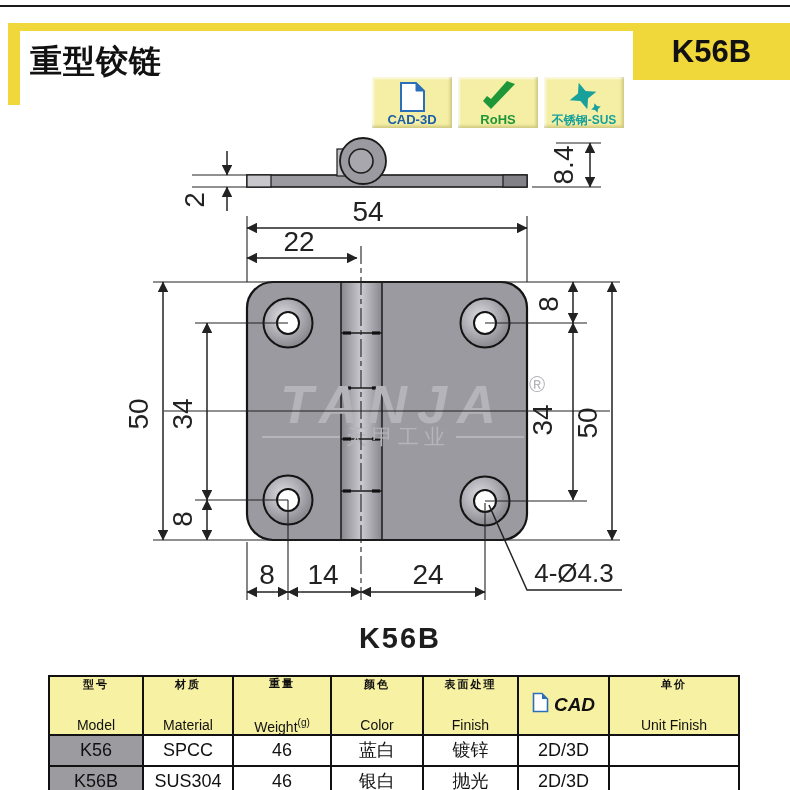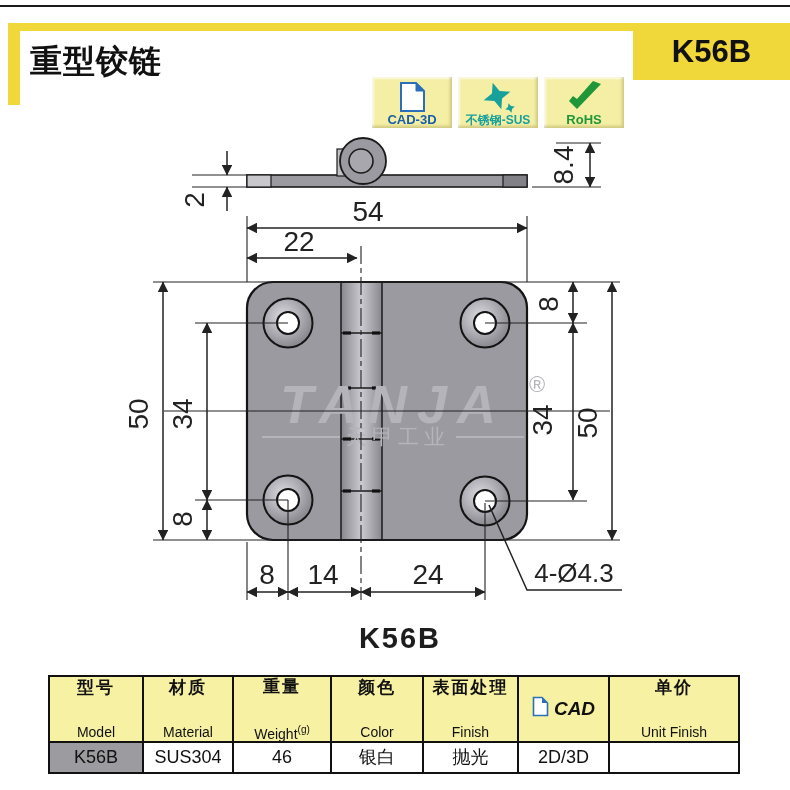--- a/index.html
+++ b/index.html
@@ -24,21 +24,21 @@
   .dimtxt{font-family:"Liberation Sans","DejaVu Sans",sans-serif;font-size:28px;fill:#222;}
   .dimtxt.small{font-size:26px;}
   .caption{font-family:"Liberation Sans","DejaVu Sans",sans-serif;font-size:29px;font-weight:600;
         fill:#1d1d1d;letter-spacing:2px;}
   .wmark{font-style:italic;font-weight:900;fill:#B5B4BA;}
   
   .spec{position:absolute;left:48px;top:675px;border-collapse:collapse;table-layout:fixed;background:#fff;}
   .spec th,.spec td{border:2px solid #111;text-align:center;vertical-align:middle;padding:0;overflow:hidden;}
   .spec thead th{background:#F7F1A3;height:40px;}
   .spec td{height:29px;font-size:18px;color:#111;}
-  .zh{font-size:17px;font-weight:600;letter-spacing:2px;color:#111;line-height:1.15;}
+  .zh{font-size:11px;font-weight:600;letter-spacing:2px;color:#111;line-height:1.15;}
   .en{font-size:14px;font-weight:400;letter-spacing:0;color:#111;line-height:1.05;margin-top:28px;}
   .en sup{font-size:10px;}
   .model-cell{background:#9C9CA0;}
   .cad-head{display:flex;align-items:center;justify-content:center;gap:5px;font-size:19px;color:#111;font-style:italic;}
 </style>
 </head>
 <body>
 
 <div class="page">
   <div class="topline"></div>
@@ -48,41 +48,41 @@
 
   <div class="badges">
     <div class="badge">
       <span class="ic">
         <svg width="30" height="32" viewBox="0 0 30 32">
           <path d="M4 2 L19 2 L27 10 L27 30 L4 30 Z" fill="#fff" stroke="#2A6FB8" stroke-width="2"></path>
           <path d="M19 2 L19 10 L27 10 Z" fill="#2A6FB8" stroke="#2A6FB8" stroke-width="1"></path>
         </svg>
       </span>
       <span class="blabel blue">CAD-3D</span>
+    </div>
+    <div class="badge">
+      <span class="ic">
+        <svg width="42" height="32" viewBox="0 0 42 32">
+          <polygon points="6,20 14,28 38,3 30,0 14,18 10,15" fill="#1F9637"></polygon>
+        </svg>
+      </span>
+      <span class="blabel green">RoHS</span>
     </div>
     <div class="badge">
       <span class="ic">
         <svg width="42" height="34" viewBox="0 0 42 34">
           <g transform="rotate(-18 20 15)" fill="#18A09B">
             <polygon points="20,1 24,11 34,15 24,19 20,29 16,19 6,15 16,11"></polygon>
           </g>
           <g transform="rotate(-18 33 27)" fill="#18A09B">
             <polygon points="33,22 34.6,25.4 38,27 34.6,28.6 33,32 31.4,28.6 28,27 31.4,25.4"></polygon>
           </g>
         </svg>
       </span>
       <span class="blabel teal">不锈钢-SUS</span>
-    </div>
-    <div class="badge">
-      <span class="ic">
-        <svg width="42" height="32" viewBox="0 0 42 32">
-          <polygon points="6,20 14,28 38,3 30,0 14,18 10,15" fill="#1F9637"></polygon>
-        </svg>
-      </span>
-      <span class="blabel green">RoHS</span>
     </div>
   </div>
 
   <div class="code-block">K56B</div>
 
   <svg class="draw" width="790" height="675" viewBox="0 0 790 675">
     <defs>
       <marker id="arr" viewBox="0 0 10 10" refX="9.5" refY="5" markerWidth="9" markerHeight="7" orient="auto-start-reverse">
         <path d="M0,0 L10,5 L0,10 Z" fill="#222"></path>
       </marker>
@@ -260,20 +260,29 @@
           </div>
         </th>
         <th>
           <div class="zh">单价</div>
           <div class="en">Unit Finish</div>
         </th>
       </tr>
     </thead>
     <tbody>
       <tr>
+        <td class="model-cell">K56</td>
+        <td>SPCC</td>
+        <td>46</td>
+        <td>蓝白</td>
+        <td>镀锌</td>
+        <td>2D/3D</td>
+        <td></td>
+      </tr>
+      <tr>
         <td class="model-cell">K56B</td>
         <td>SUS304</td>
         <td>46</td>
         <td>银白</td>
         <td>抛光</td>
         <td>2D/3D</td>
         <td></td>
       </tr>
     </tbody>
   </table>

